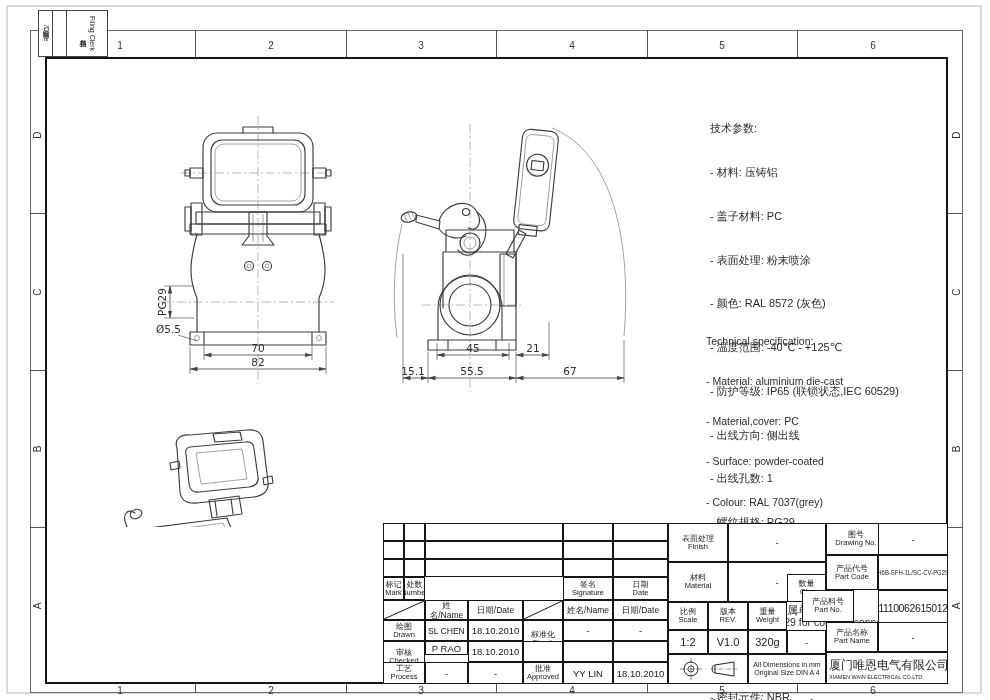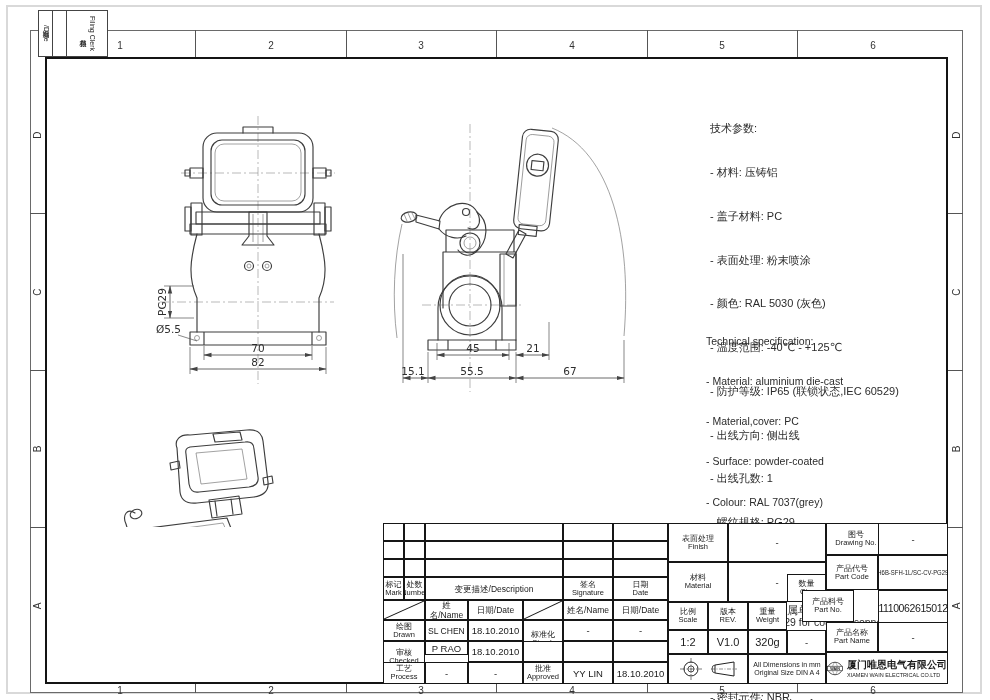--- a/index.html
+++ b/index.html
@@ -215,21 +215,21 @@
       <ellipse class="thin" cx="133" cy="639" rx="5" ry="3" transform="rotate(10 133 639)"></ellipse>
       <ellipse class="thin" cx="219" cy="659" rx="5" ry="3" transform="rotate(10 219 659)"></ellipse>
     </g>
   </svg>
 
   <div class="abs specs" style="left:710px;top:92px">
     <div>技术参数:</div>
     <div>- 材料: 压铸铝</div>
     <div>- 盖子材料: PC</div>
     <div>- 表面处理: 粉末喷涂</div>
-    <div>- 颜色: RAL 5030 (灰色)</div>
+    <div>- 颜色: RAL 8572 (灰色)</div>
     <div>- 温度范围: -40℃ - +125℃</div>
     <div>- 防护等级: IP65 (联锁状态,IEC 60529)</div>
     <div>- 出线方向: 侧出线</div>
     <div>- 出线孔数: 1</div>
     <div>- 螺纹规格: PG29</div>
     <div>- 联锁元件:</div>
     <div>   · 锁扣方式: 金属单扣</div>
     <div>   · 材料: 不锈钢+软胶</div>
     <div>- 密封元件: NBR</div>
   </div>
@@ -269,23 +269,20 @@
   <div class="tb" style="left:613px;top:559px;width:55px;height:18px"></div>
 
   <div class="tb" style="left:383px;top:577px;width:21px;height:23px">
     <span class="cn">标记</span>
     <span class="en">Mark</span>
   </div>
   <div class="tb" style="left:404px;top:577px;width:21px;height:23px">
     <span class="cn">处数</span>
     <span class="en">Number</span>
   </div>
-  <div class="tb" style="left:425px;top:577px;width:138px;height:23px">
-    <span class="one">变更描述/Description</span>
-  </div>
   <div class="tb" style="left:563px;top:577px;width:50px;height:23px">
     <span class="cn">签名</span>
     <span class="en">Signature</span>
   </div>
   <div class="tb" style="left:613px;top:577px;width:55px;height:23px">
     <span class="cn">日期</span>
     <span class="en">Date</span>
   </div>
 
   <div class="tb" style="left:383px;top:600px;width:42px;height:20px">
@@ -455,18 +452,18 @@
     <span class="val">-</span>
   </div>
   <div class="tb" style="left:826px;top:652px;width:122px;height:32px;flex-direction:row;gap:4px">
     <svg width="28" height="25" viewBox="0 0 28 25">
       <ellipse cx="14" cy="12.5" rx="12.5" ry="11" fill="none" stroke="#111" stroke-width="1.2"></ellipse>
       <path d="M14 1.5 C8 6 8 19 14 23.5 M14 1.5 C20 6 20 19 14 23.5" fill="none" stroke="#111" stroke-width="0.6"></path>
       <rect x="1" y="8.5" width="26" height="8" fill="#fff" stroke="#111" stroke-width="1"></rect>
       <text x="14" y="15" text-anchor="middle" style="font:bold 6.5px 'Liberation Sans',sans-serif" fill="#111">WAIN</text>
     </svg>
     <span style="display:flex;flex-direction:column;align-items:flex-start">
-      <span class="nowrap" style="font-size:10px;font-weight:bold">厦门唯恩电气有限公司</span>
+      <span class="nowrap" style="font-size:12px;font-weight:normal">厦门唯恩电气有限公司</span>
       <span class="nowrap" style="font-size:5.5px">XIAMEN WAIN ELECTRICAL CO.LTD</span>
     </span>
   </div>
 
 </div>
 
 </body></html>

